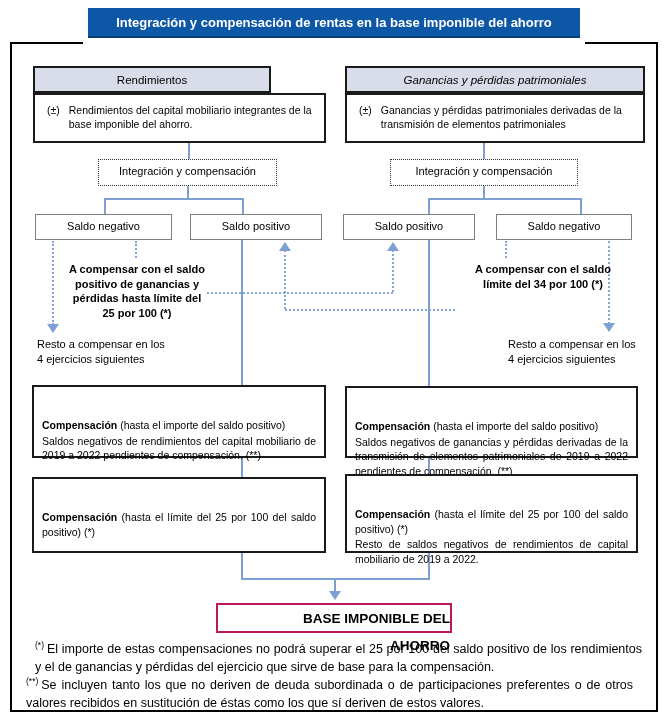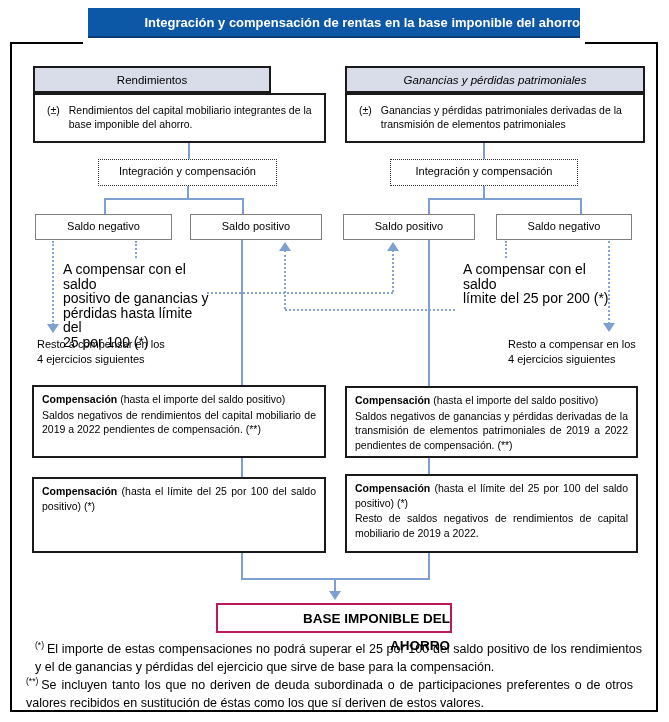--- a/index.html
+++ b/index.html
@@ -6,49 +6,49 @@
   #stage{
     position:relative;width:669px;height:722px;background:#fff;
     font-family:"Liberation Sans", sans-serif;color:#000;overflow:hidden;
   }
   .abs{position:absolute;box-sizing:border-box;}
   
   #frame{left:10px;top:42px;width:648px;height:670px;border:2px solid #000;}
   #title-mask{left:83px;top:36px;width:502px;height:12px;background:#fff;z-index:2;}
   #title-bar{
     left:88px;top:8px;width:492px;height:30px;background:#0d57a7;z-index:3;
-    color:#fff;font-weight:bold;font-size:13px;text-align:right;line-height:30px;
+    color:#fff;font-weight:bold;font-size:13px;text-align:center;line-height:30px;
     border-bottom:2px solid #0a3c76;
   }
   
   .hdr{background:#d9dce9;border:2px solid #1a1a1a;text-align:center;
        font-size:11.5px;line-height:24px;z-index:4;}
   .srcbox{background:#fff;border:2px solid #1a1a1a;z-index:4;font-size:10.5px;
        display:flex;gap:9px;padding:8px 9px 6px 12px;line-height:14px;}
   .dotbox{background:#fff;border:1.5px dotted #333;text-align:center;
        font-size:11px;line-height:23px;z-index:4;}
   .saldo{background:#fff;border:1.5px solid #7f7f7f;text-align:center;
        font-size:11px;line-height:23px;z-index:4;}
   .compbox{background:#fff;border:2px solid #1a1a1a;z-index:4;
        font-size:10.5px;line-height:14.5px;padding:5px 8px;}
   .compbox p{margin:0;text-align:justify;}
-  .compbox p.tline{margin-bottom:1px;}
+  .compbox p.tline{margin-bottom:1px;margin-top:26px;}
   #base-box{background:#fff;border:2px solid #be185d;z-index:4;text-align:right;
        font-weight:bold;font-size:13.5px;line-height:27px;padding-left:27px;}
   
   .vline{width:0;border-left:2px solid #7d9fd4;z-index:1;}
   .hline{height:0;border-top:2px solid #7d9fd4;z-index:1;}
   .vdot{width:0;border-left:2px dotted #85a5da;z-index:1;}
   .hdot{height:0;border-top:2px dotted #85a5da;z-index:1;}
   .arr-dn{width:0;height:0;border-left:6px solid transparent;border-right:6px solid transparent;
        border-top:9px solid #7d9fd4;z-index:5;}
   .arr-up{width:0;height:0;border-left:6px solid transparent;border-right:6px solid transparent;
        border-bottom:9px solid #7d9fd4;z-index:5;}
   
-  .note{font-size:14px;line-height:14.5px;text-align:left;z-index:4;}
+  .note{font-size:11px;line-height:14.5px;text-align:center;z-index:4;font-weight:bold;}
   .resto{font-size:11px;line-height:14.5px;text-align:left;z-index:4;}
   .resto span,.note span{display:block;}
   
   .fnote{font-size:12.5px;line-height:17.5px;text-align:justify;z-index:4;}
   .fnote sup{font-size:8.5px;vertical-align:super;line-height:0;margin-right:3px;}
 </style>
 </head>
 <body>
 
 <div id="stage">
@@ -137,21 +137,21 @@
   </div>
 
   <div class="abs vline" style="left:428px;top:240px;height:338px;"></div>
 
   <div class="abs vdot" style="left:608px;top:241px;height:83px;"></div>
   <div class="abs arr-dn" style="left:603px;top:323px;"></div>
   <div class="abs vdot" style="left:505px;top:241px;height:17px;"></div>
 
   <div class="abs note" style="left:463px;top:262px;width:160px;">
     <span>A compensar con el saldo</span>
-    <span>límite del 25 por 200 (*)</span>
+    <span>límite del 34 por 100 (*)</span>
   </div>
 
   <div class="abs hdot" style="left:285px;top:309px;width:170px;"></div>
   <div class="abs vdot" style="left:284px;top:250px;height:59px;"></div>
   <div class="abs arr-up" style="left:279px;top:242px;"></div>
 
   <div class="abs resto" style="left:508px;top:337px;width:150px;">
     <span>Resto a compensar en los</span>
     <span>4 ejercicios siguientes</span>
   </div>

